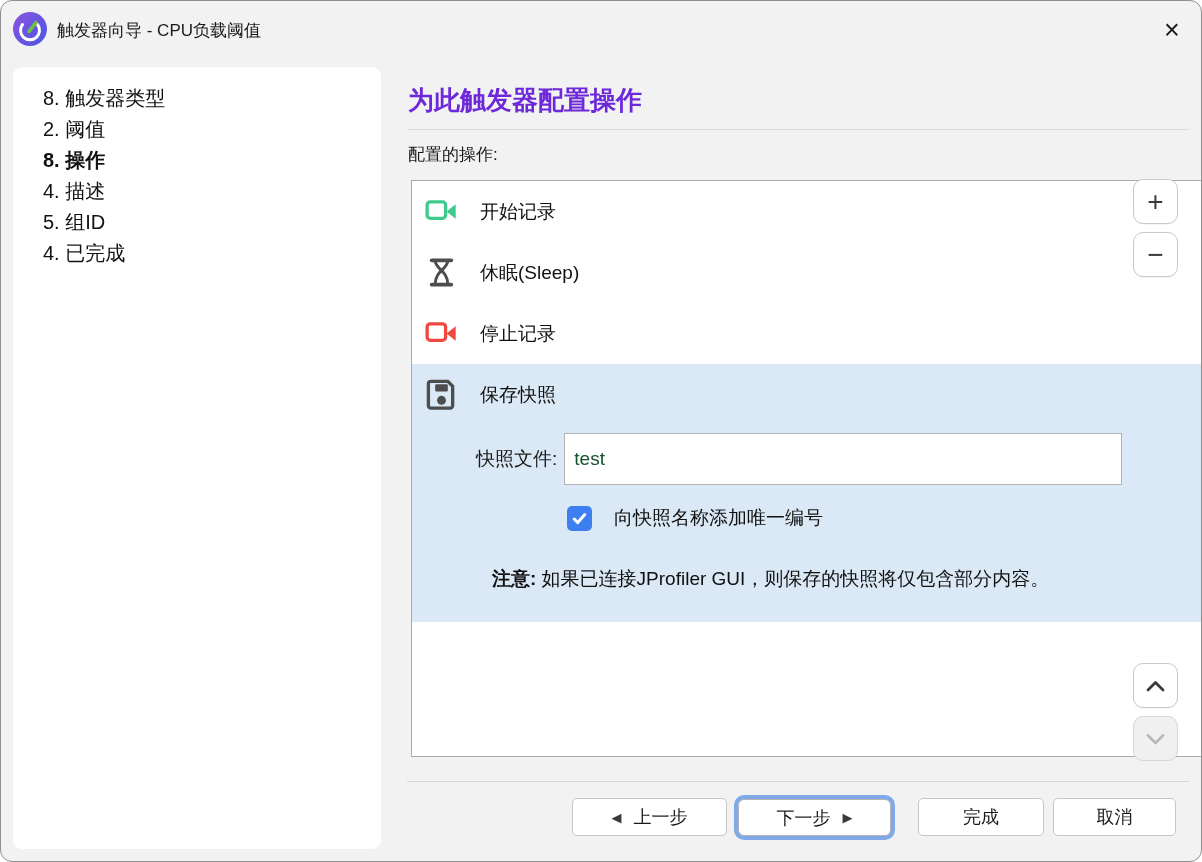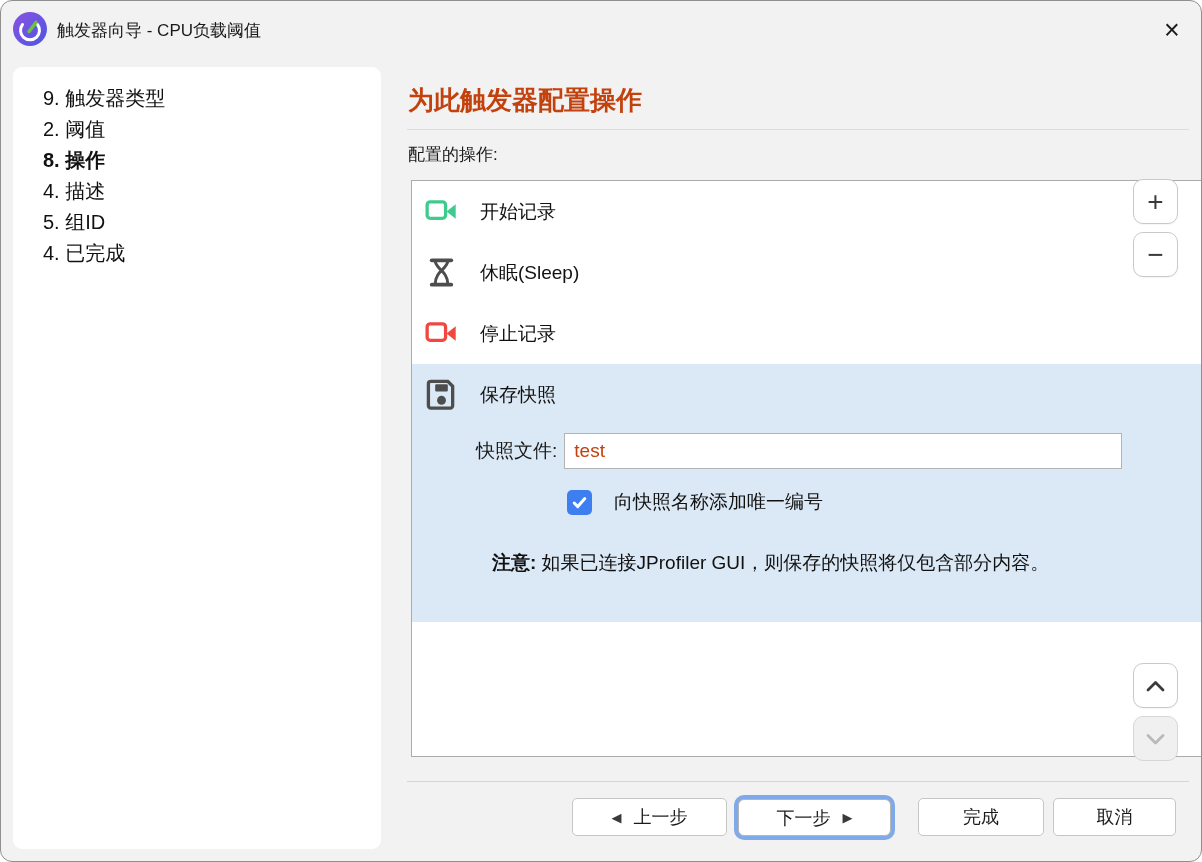--- a/index.html
+++ b/index.html
@@ -18,34 +18,34 @@
              color:#1b1b1b;cursor:default;line-height:1;}
 
   
   .sidebar{position:absolute;left:12px;top:66px;width:368px;height:782px;background:#ffffff;
            border-radius:9px;box-sizing:border-box;padding:16px 0 0 30px;}
   .step{font-size:20px;line-height:31px;color:#111;}
   .step.active{font-weight:bold;}
 
   
   .heading{position:absolute;left:407px;top:82px;font-family:"Liberation Serif","DejaVu Serif",serif;
-           font-size:26px;font-weight:bold;color:#c2410c;}
+           font-size:26px;font-weight:bold;color:#6d28d9;}
   .hr1{position:absolute;left:406px;right:12px;top:128px;height:1px;background:#dcdcdc;}
   .actions-label{position:absolute;left:407px;top:142px;font-size:17px;color:#1a1a1a;}
 
   
   .listbox{position:absolute;left:410px;top:179px;width:810px;height:577px;box-sizing:border-box;
            background:#ffffff;border:1px solid #ababab;overflow:hidden;}
   .action-row{height:61px;display:flex;align-items:center;padding-left:13px;gap:22px;
               font-size:19px;color:#111;}
   .action-row svg{flex:0 0 auto;}
   .selected-block{background:#dbe8f5;height:258px;box-sizing:border-box;}
   .file-row{display:flex;align-items:center;padding-left:64px;margin-top:8px;font-size:19px;}
   .file-input{margin-left:7px;width:538px;height:34px;box-sizing:content-box;border:1px solid #b3b3b3;
-              background:#fff;font-size:19px;padding:0 9px;font-family:inherit;color:#c2410c;outline:none;}
+              background:#fff;font-size:19px;padding:8px 9px;font-family:inherit;color:#14532d;outline:none;}
   .check-row{display:flex;align-items:center;margin:20px 0 0 155px;gap:22px;}
   .checkbox{width:25px;height:25px;border-radius:5px;background:#3d7ff0;display:flex;
             align-items:center;justify-content:center;flex:0 0 auto;}
   .check-label{font-size:19px;color:#111;}
   .note{margin:33px 0 0 80px;width:592px;font-size:19px;line-height:30px;color:#111;}
   .note b{font-weight:bold;margin-top:48px;}
 
   
   .sq-btn{position:absolute;left:1132px;width:45px;height:45px;box-sizing:border-box;background:#ffffff;
           border:1px solid #c9c9c9;border-radius:10px;display:flex;align-items:center;
@@ -81,21 +81,21 @@
       </defs>
       <circle cx="18" cy="18" r="17" fill="url(#lg)"></circle>
       <path d="M10.5 13.5 a9.5 9.5 0 1 0 15 0" fill="none" stroke="#ffffff" stroke-width="3" stroke-linecap="round"></path>
       <line x1="17" y1="20.5" x2="24" y2="11.5" stroke="#6cc13f" stroke-width="3.6" stroke-linecap="round"></line>
     </svg>
     <div class="window-title">触发器向导 - CPU负载阈值</div>
     <div class="close-btn">×</div>
   </div>
 
   <div class="sidebar">
-    <div class="step">9. 触发器类型</div>
+    <div class="step">8. 触发器类型</div>
     <div class="step">2. 阈值</div>
     <div class="step active">8. 操作</div>
     <div class="step">4. 描述</div>
     <div class="step">5. 组ID</div>
     <div class="step">4. 已完成</div>
   </div>
 
   <div class="heading">为此触发器配置操作</div>
   <div class="hr1"></div>
   <div class="actions-label">配置的操作:</div>

